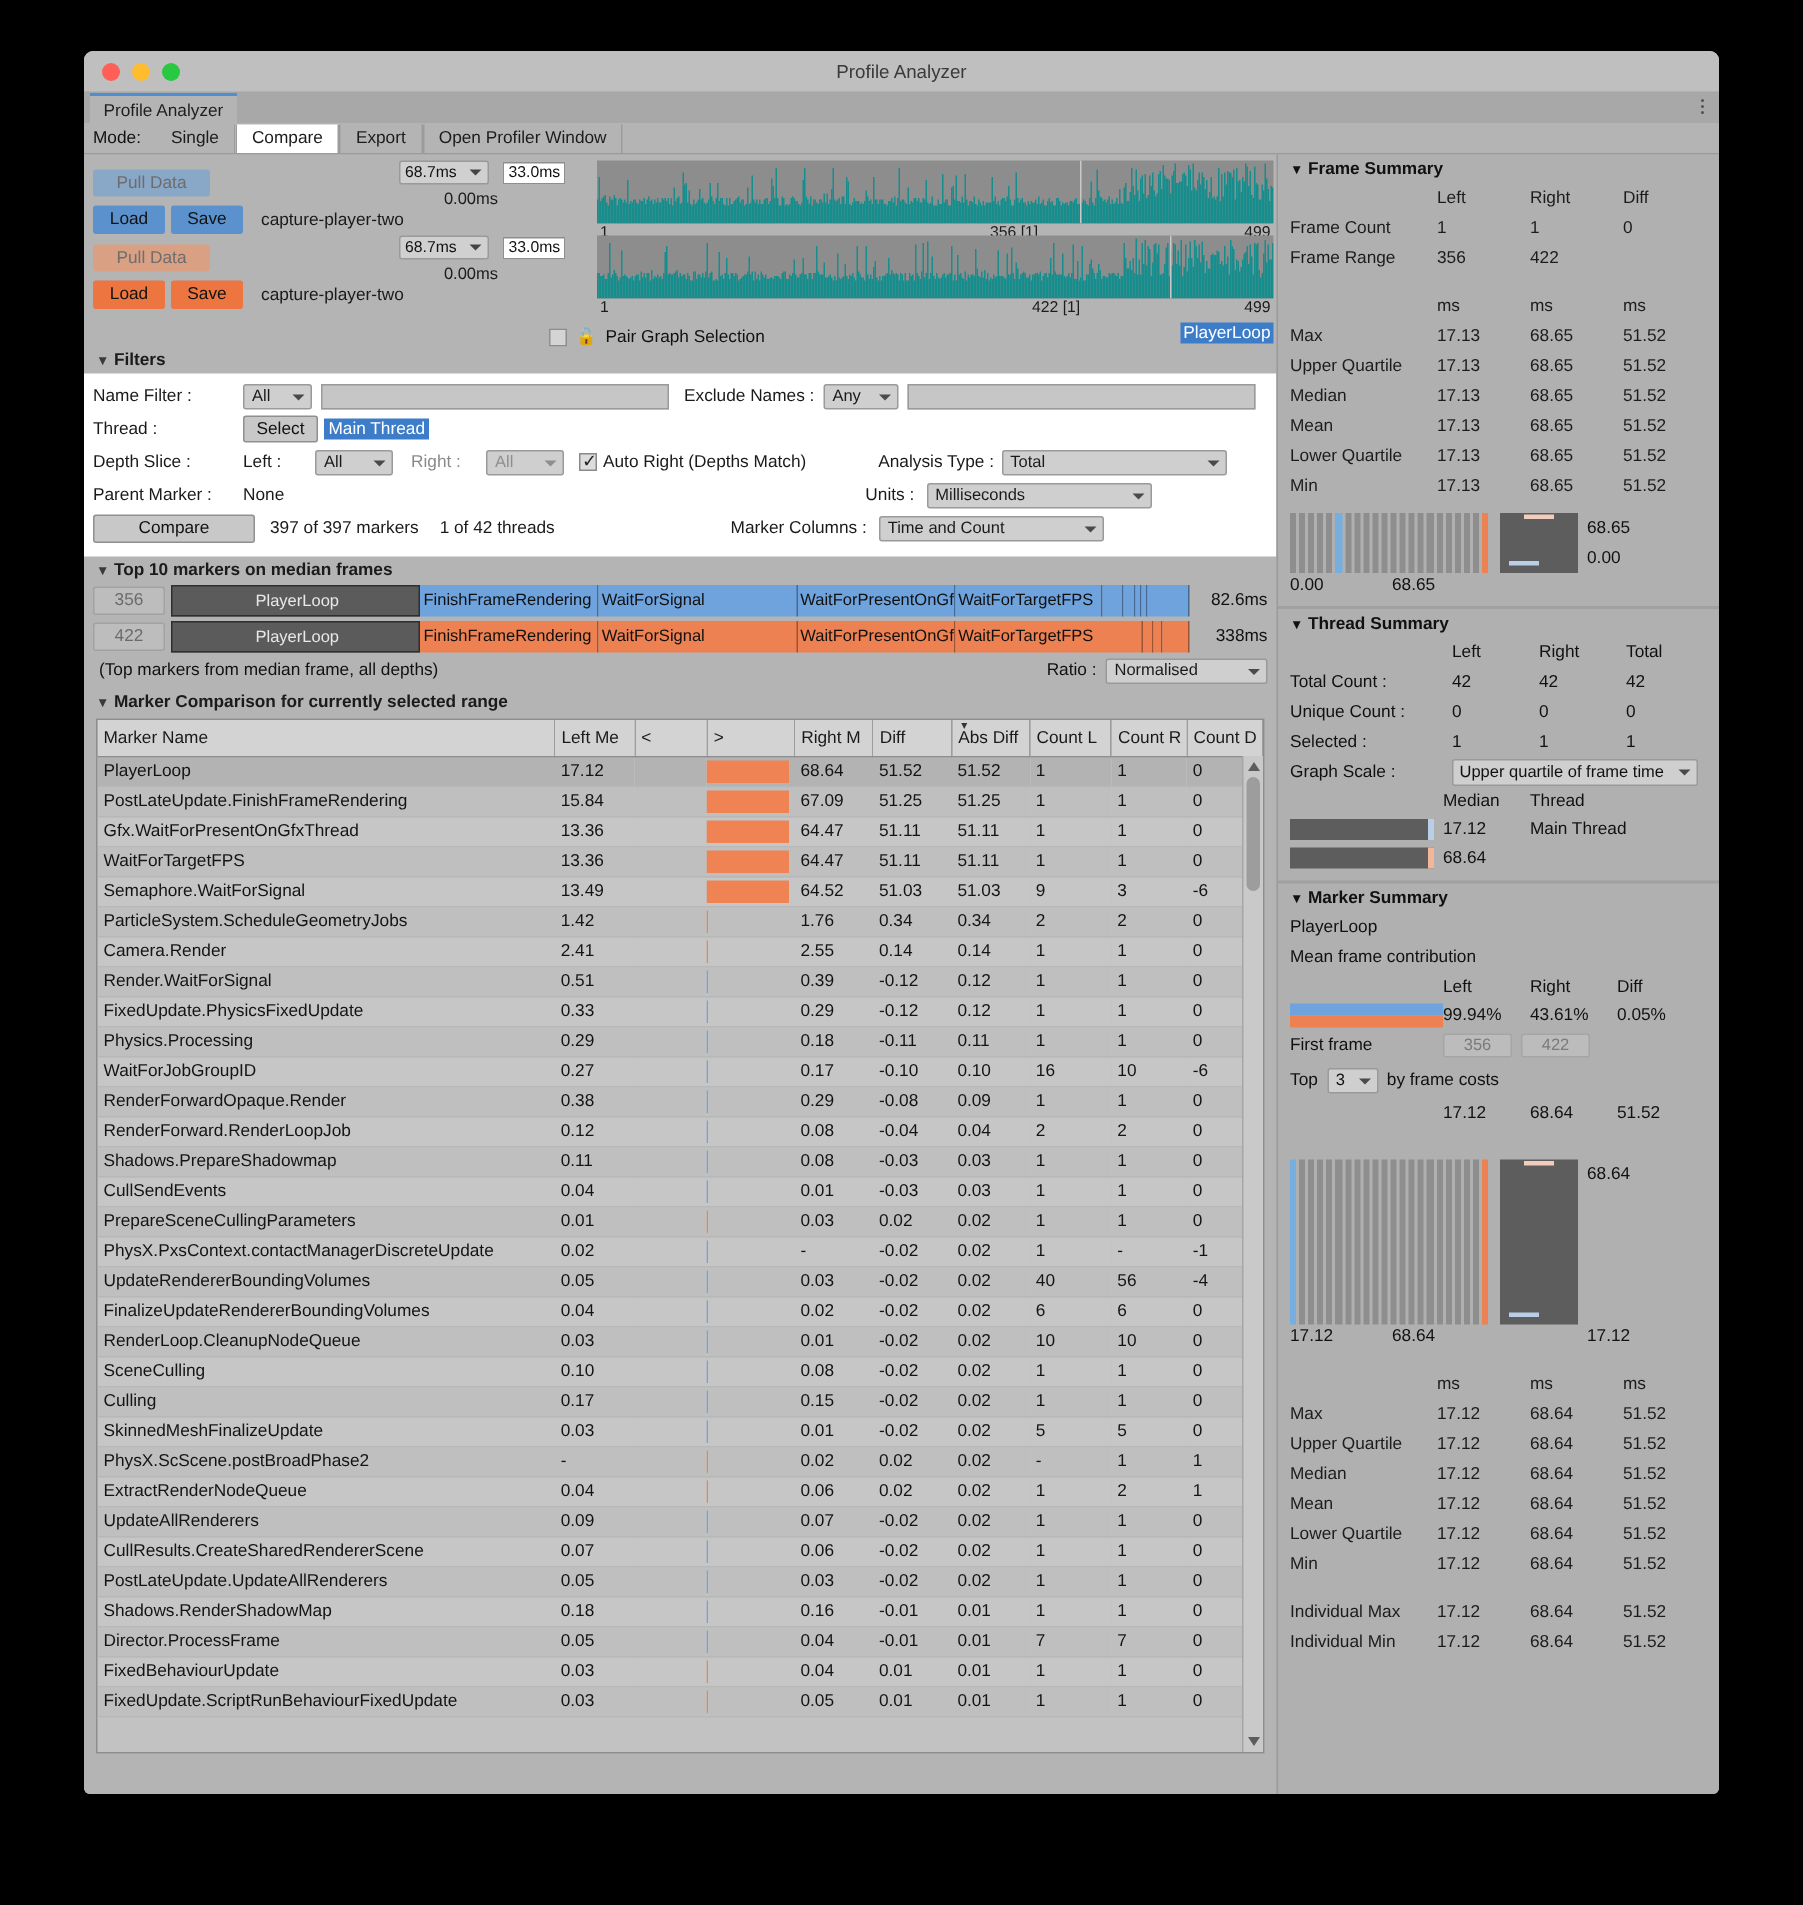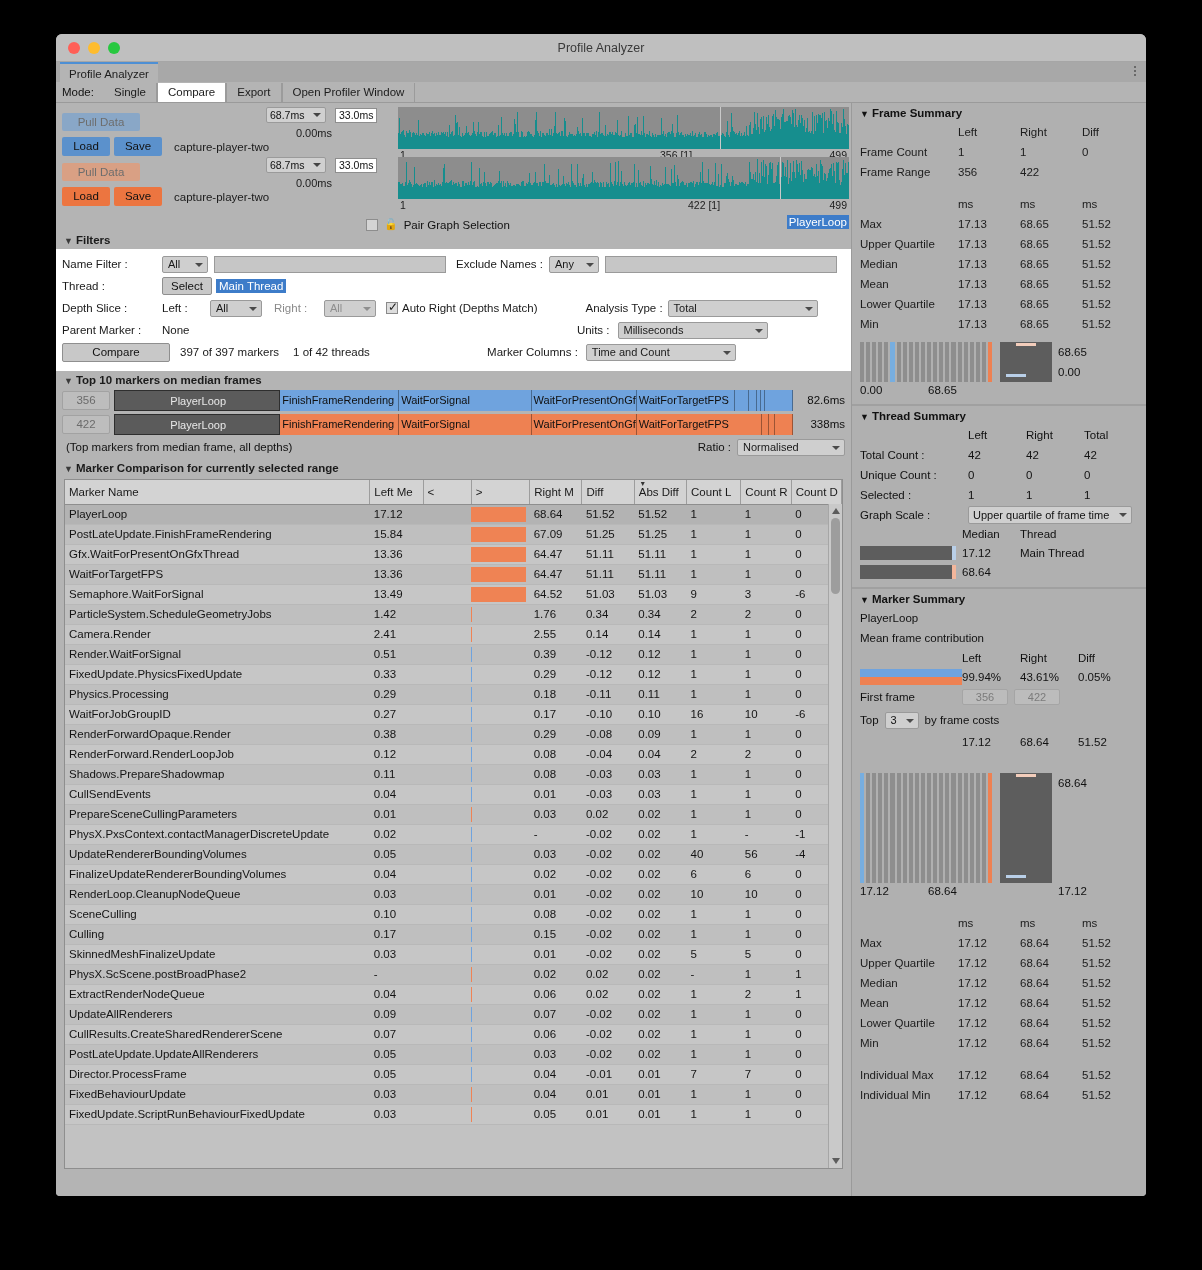--- a/index.html
+++ b/index.html
@@ -1729,20 +1729,34 @@
                   <span class="bar b" style="left: 0px; width: 1px;"></span>
                 </td>
                 <td>0.03</td>
                 <td>-0.02</td>
                 <td>0.02</td>
                 <td>1</td>
                 <td>1</td>
                 <td>0</td>
               </tr>
               <tr>
+                <td>Shadows.RenderShadowMap</td>
+                <td>0.18</td>
+                <td class="barcell"></td>
+                <td class="barcell">
+                  <span class="bar b" style="left: 0px; width: 1px;"></span>
+                </td>
+                <td>0.16</td>
+                <td>-0.01</td>
+                <td>0.01</td>
+                <td>1</td>
+                <td>1</td>
+                <td>0</td>
+              </tr>
+              <tr>
                 <td>Director.ProcessFrame</td>
                 <td>0.05</td>
                 <td class="barcell"></td>
                 <td class="barcell">
                   <span class="bar b" style="left: 0px; width: 1px;"></span>
                 </td>
                 <td>0.04</td>
                 <td>-0.01</td>
                 <td>0.01</td>
                 <td>7</td>

